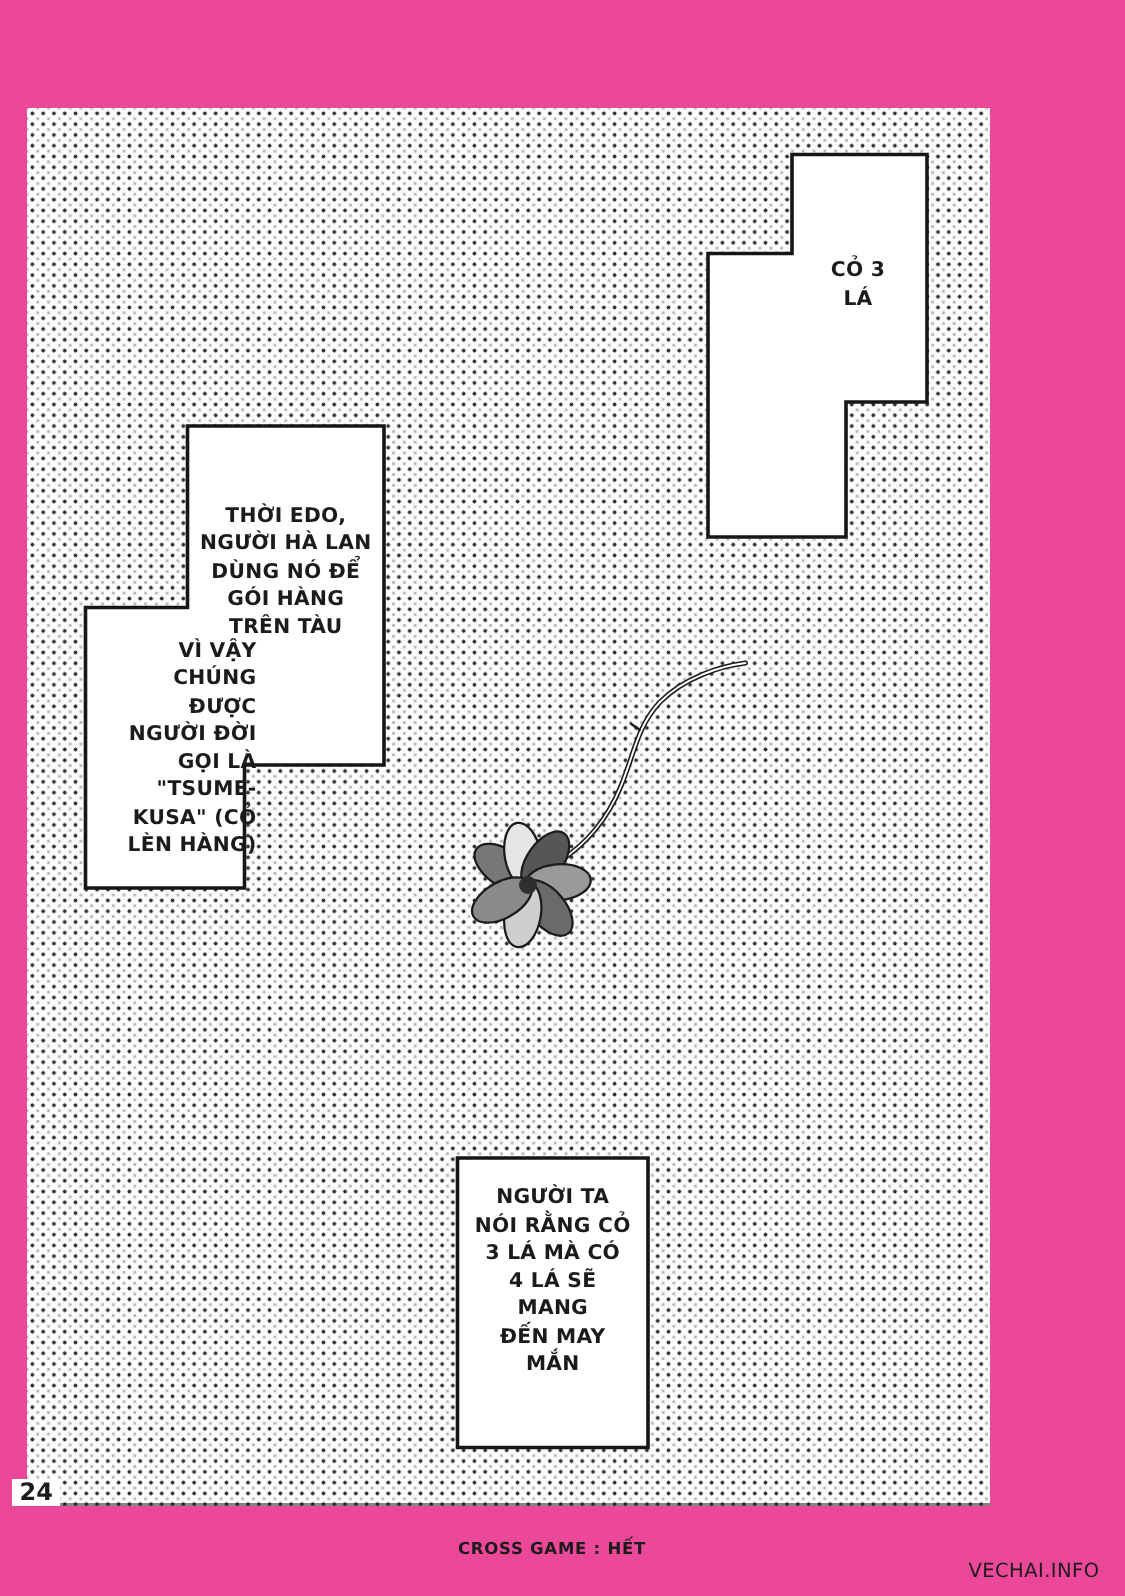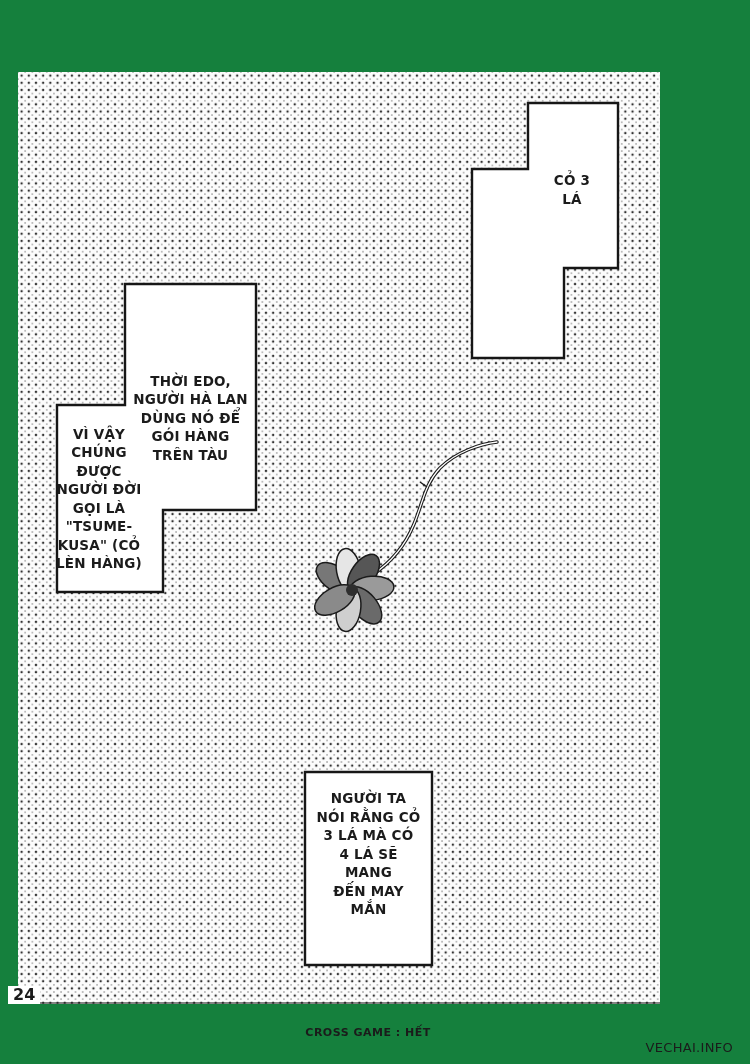--- a/index.html
+++ b/index.html
@@ -1,19 +1,19 @@
 <!DOCTYPE html>
 <html><head>
 <meta charset="utf-8">
 <style>
   html,body{margin:0;padding:0;background:#ffffff;}
   .page{
     position:relative;
     width:750px;height:1064px;
-    background:#15803d;
+    background:#ec4899;
     overflow:hidden;
     font-family:"DejaVu Sans", sans-serif;
     color:#1b1b1b;
   }
   
   .panel{
     position:absolute;
     left:18px;top:72px;width:642px;height:930px;
     background-color:#fcfcfc;
     background-image:
@@ -31,22 +31,22 @@
     text-align:center;
     font-weight:bold;
     font-size:13.5px;
     line-height:18.5px;
     letter-spacing:0.2px;
     color:#1b1b1b;
   }
   .cap.vcenter{display:flex;flex-direction:column;justify-content:center;}
   .cap-co3la{left:524px;top:171px;width:96px;}
   .cap-motloai{left:468px;top:237px;width:100px;}
-  .cap-thoiedo{left:125px;top:284px;width:131px;height:194px;margin-top:37px;}
-  .cap-vivay{left:46px;top:405px;width:106px;height:187px;}
+  .cap-thoiedo{left:125px;top:284px;width:131px;height:194px;}
+  .cap-vivay{left:65px;top:405px;width:106px;height:187px;text-align:right;}
   .cap-nguoita{left:305px;top:772px;width:127px;height:164px;}
   .page-number{
     position:absolute;left:8px;top:986px;
     font-size:16px;font-weight:bold;
     background:#ffffff;padding:2px 5px;line-height:14px;
   }
   .footer-title{
     position:absolute;left:0;top:1024px;width:736px;
     text-align:center;font-size:11px;font-weight:bold;
     letter-spacing:0.5px;line-height:18px;

